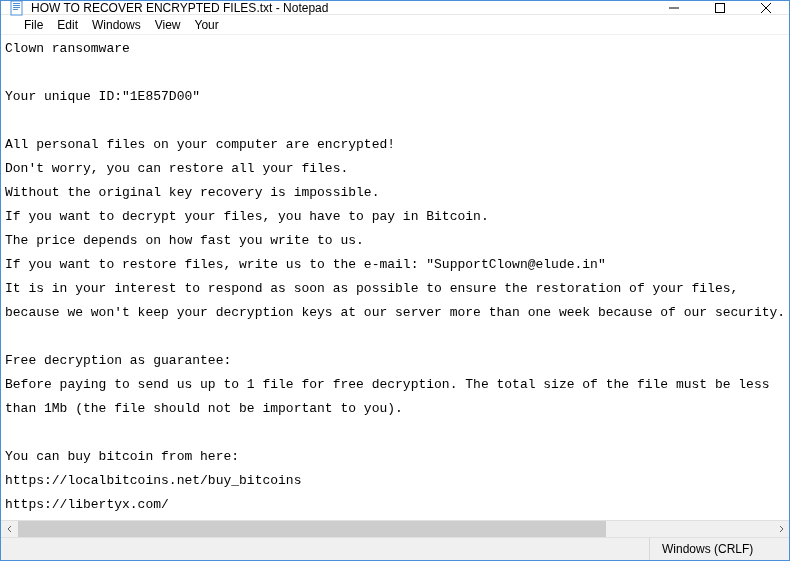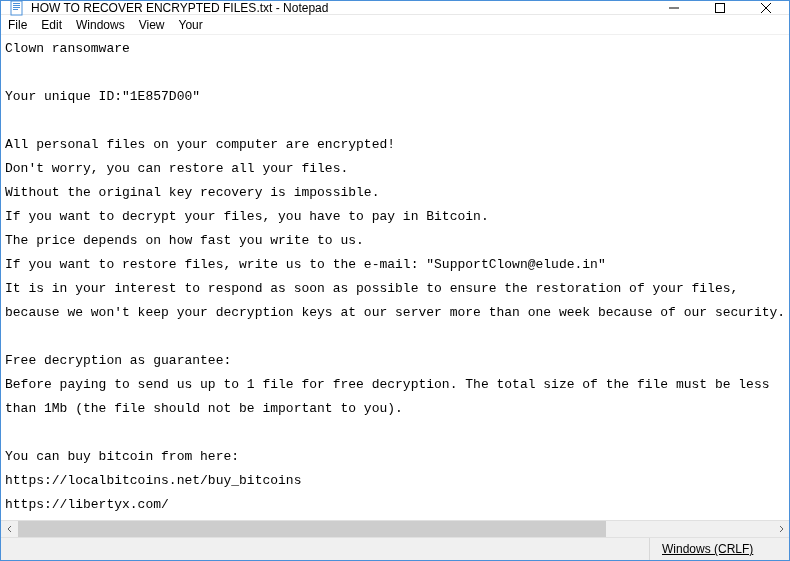--- a/index.html
+++ b/index.html
@@ -17,21 +17,21 @@
       display: flex; align-items: center;
       border-bottom: 1px solid #e8e8e8;
     }
     .titlebar .icon { width: 16px; height: 16px; margin: 0 6px 0 8px; }
     .titlebar .title { flex: 1; font-size: 12px; color: #000; white-space: nowrap; overflow: hidden; text-overflow: ellipsis; }
     .winbtns { display: flex; height: 100%; }
     .winbtn { width: 46px; display: flex; align-items: center; justify-content: center; color: #000; }
     .winbtn svg { width: 10px; height: 10px; }
     .menubar {
       height: 20px; display: flex; align-items: center;
-      padding-left: 0; font-size: 12px;
+      padding-left: 16px; font-size: 12px;
       border-bottom: 1px solid #f0f0f0;
     }
     .menuitem { padding: 2px 7px; cursor: default; }
     .editor {
       flex: 1;
       padding: 2px 4px;
       font-family: Consolas, "Courier New", monospace;
       font-size: 13px;
       line-height: 24px;
       white-space: pre;
@@ -47,21 +47,21 @@
     .hscroll .track { flex: 1; position: relative; background: #f0f0f0; }
     .hscroll .thumb { position: absolute; left: 0; top: 0; bottom: 0; width: 78%; background: #cdcdcd; }
     .statusbar {
       height: 23px; background: #f0f0f0;
       display: flex; align-items: center;
       font-size: 12px; color: #000;
       border-top: 1px solid #e0e0e0;
     }
     .status-spacer { flex: 1; }
     .status-cell { padding: 0 12px; border-left: 1px solid #d8d8d8; height: 100%; display: flex; align-items: center; min-width: 90px; }
-    .status-cell.wide { min-width: 140px; text-decoration: underline; }
+    .status-cell.wide { min-width: 140px; }
   </style>
 </head>
 <body>
 
 <div class="titlebar">
   <span class="icon">
     <svg viewBox="0 0 16 16">
         <rect x="2" y="1" width="11" height="14" fill="#fff" stroke="#4a90d9" stroke-width="1"></rect>
         <rect x="4" y="3" width="7" height="1" fill="#4a90d9"></rect>
         <rect x="4" y="5" width="7" height="1" fill="#4a90d9"></rect>

